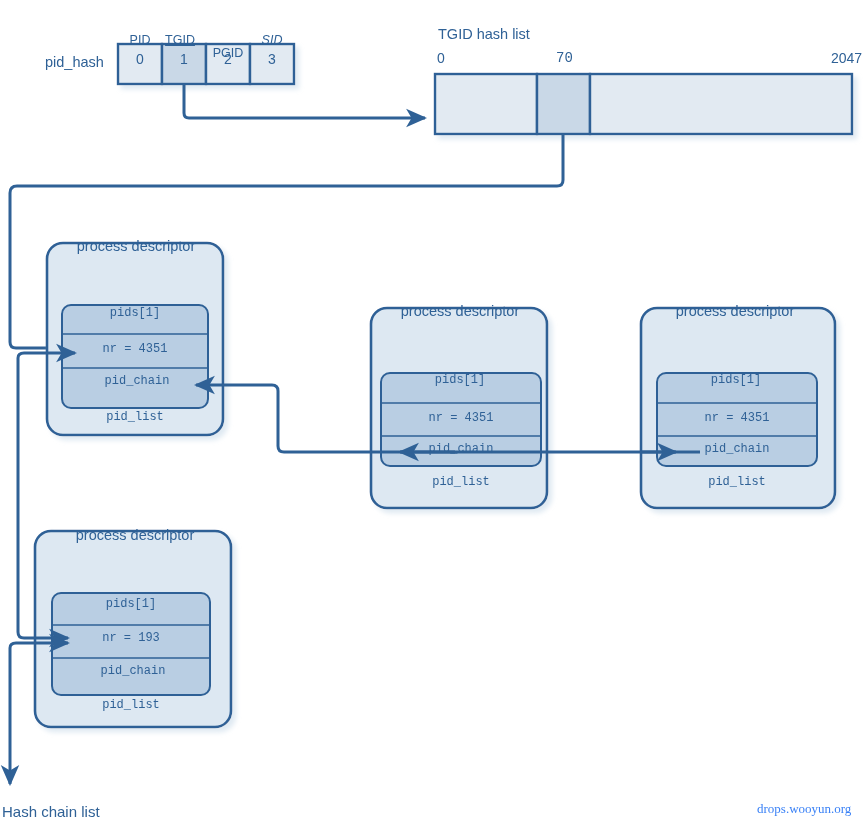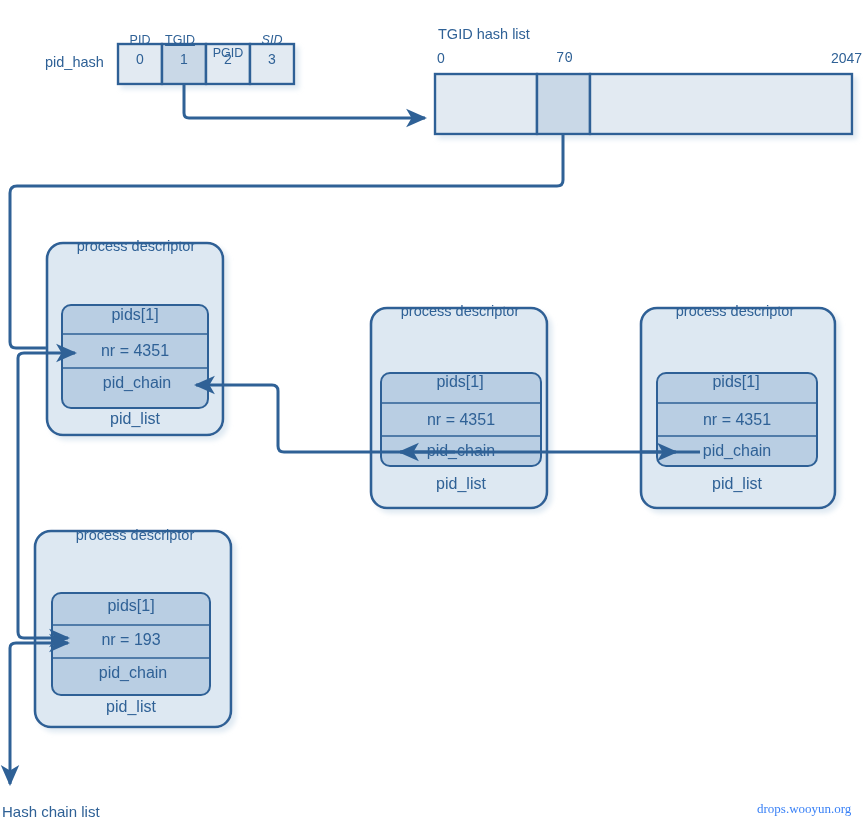--- a/index.html
+++ b/index.html
@@ -4,21 +4,21 @@
 <style>
   html,body{margin:0;padding:0;background:#ffffff;}
   body{width:865px;height:821px;position:relative;overflow:hidden;
        font-family:"Liberation Sans",sans-serif;}
   #stage{position:absolute;left:0;top:0;width:865px;height:821px;}
   svg{position:absolute;left:0;top:0;}
   .lbl{position:absolute;color:#2f6196;font-family:"Liberation Sans",sans-serif;
        white-space:nowrap;}
   .lbl-title{font-size:14.5px;}
   .lbl-small{font-size:12.5px;}
-  .lbl-row{font-size:16px;}
+  .lbl-row{font-size:12px;font-family:Liberation Mono, monospace;}
   .lbl-idx{font-size:14px;}
   .lbl-bottom{font-size:15px;}
   .watermark{position:absolute;font-family:"Liberation Serif",serif;
              font-size:13px;color:#3b82f6;}
   .ctr{transform:translateX(-50%);margin-top:31px;}
 </style>
 </head>
 <body>
 
 <div id="stage">

